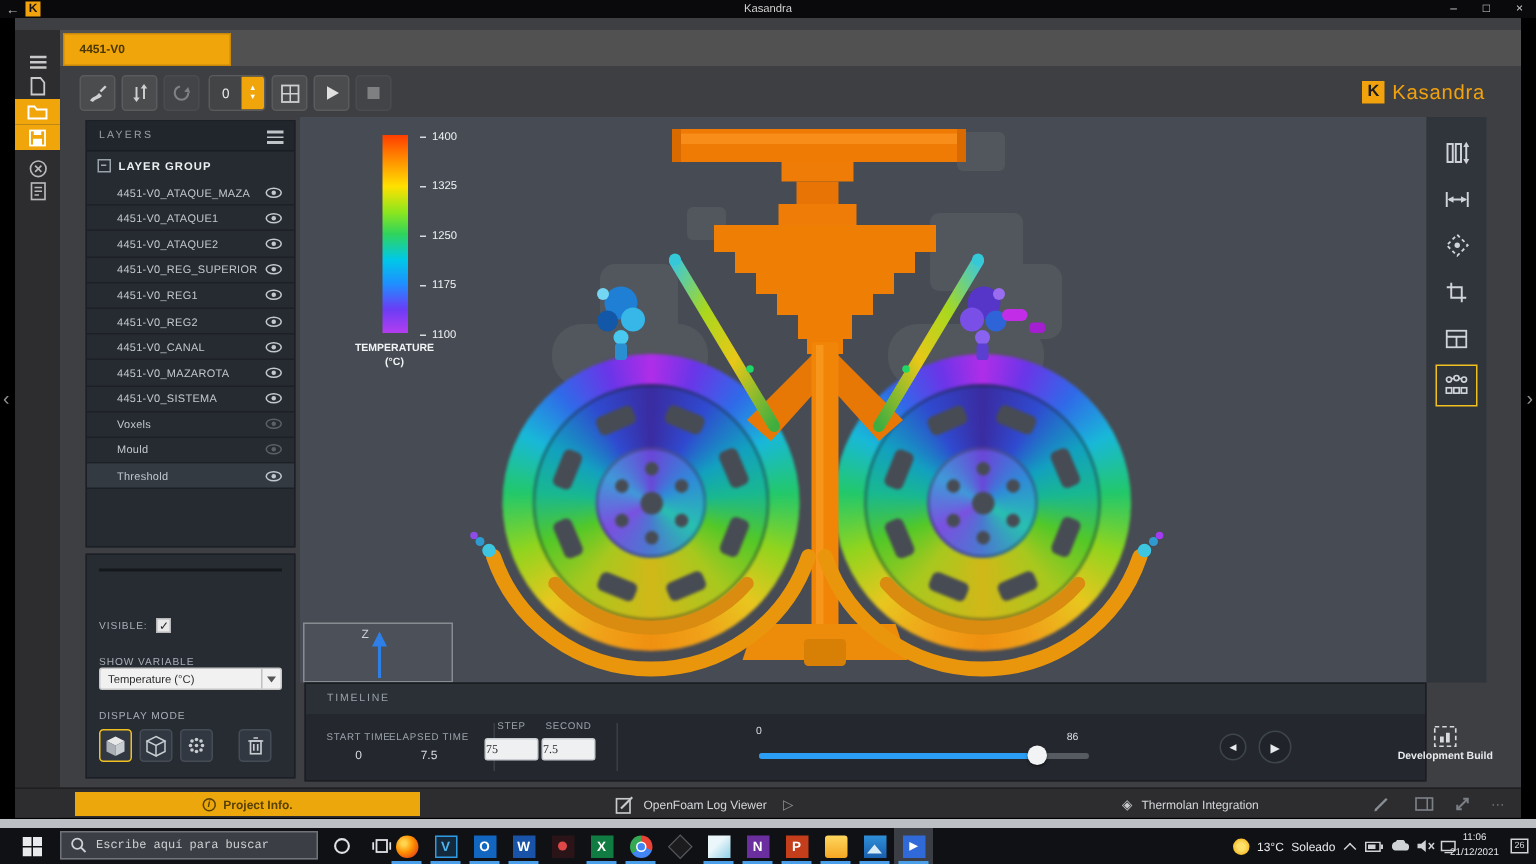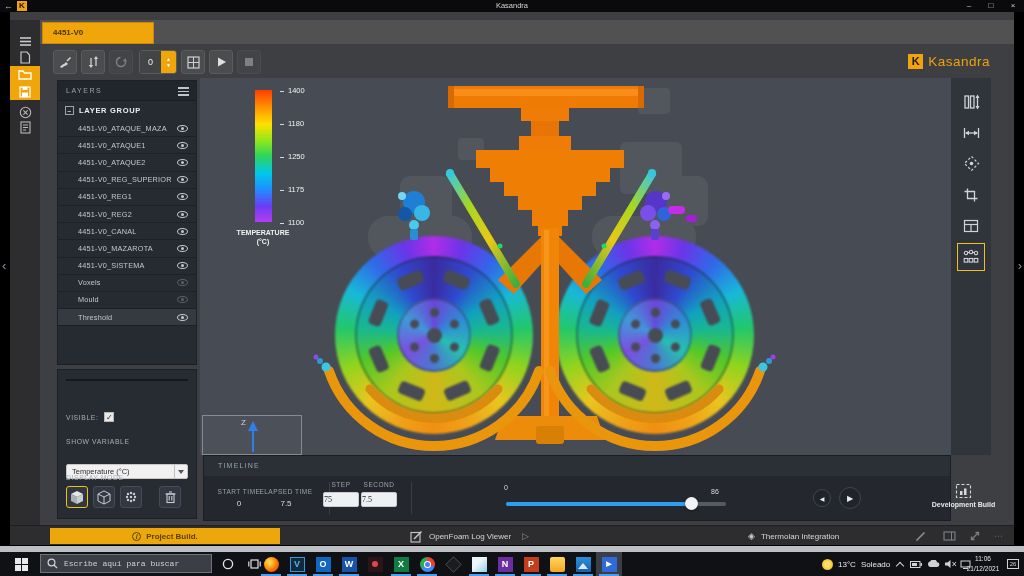--- a/index.html
+++ b/index.html
@@ -40,21 +40,21 @@
   .eye{width:11px;height:7px;border:1px solid #c2c8cf;border-radius:50%;position:relative;flex:none}
   .eye::after{content:"";position:absolute;left:3px;top:1px;width:3px;height:3px;border-radius:50%;background:#c2c8cf}
   .lrow.dim .eye{border-color:#5a6068}.lrow.dim .eye::after{background:#5a6068}
   
   .props{position:absolute;left:47px;top:357px;width:140px;height:150px;background:#272c33;border:1px solid #1c2026;color:#a8aeb6}
   .pdiv{position:absolute;left:8px;right:8px;top:9px;height:2px;background:#15181d}
   .plabel{font-size:6.8px;letter-spacing:.6px;color:#a8aeb6}
   .checkrow{position:absolute;left:8px;top:42px;display:flex;align-items:center;gap:6px}
   .cbox{width:10px;height:10px;background:#e9e9e9;border:1px solid #b8b8b8;color:#2a2a2a;font-size:8px;line-height:9px;text-align:center}
   .showvar{position:absolute;left:8px;top:68px;right:8px}
-  .select{margin-top:19px;height:15px;background:#f1f1f1;border:1px solid #c6c6c6;border-radius:2px;display:flex;align-items:center}
+  .select{margin-top:0;height:15px;background:#f1f1f1;border:1px solid #c6c6c6;border-radius:2px;display:flex;align-items:center}
   .select .val{flex:1;color:#2b2b2b;font-size:7.5px;padding-left:5px}
   .select .dd{width:13px;height:100%;border-left:1px solid #c0c0c0;display:flex;align-items:center;justify-content:center}
   .tri-dn{width:0;height:0;border-left:3px solid transparent;border-right:3px solid transparent;border-top:4px solid #555}
   .dmode{position:absolute;left:8px;top:104px;right:8px}
   .dmrow{margin-top:5px;display:flex;gap:5px}
   .dmbtn{width:22px;height:22px;background:#323841;border:1px solid #454c55;border-radius:3px;display:flex;align-items:center;justify-content:center}
   .dmbtn.sel{border-color:#f0c020}
   .dmbtn.gap{margin-left:12px}
   
   .vp{position:absolute;left:190px;top:66px;width:751px;height:377px;background:#474b53;overflow:hidden}
@@ -476,21 +476,21 @@
         <circle cx="464" cy="136" r="7" fill="#2f64d8"></circle>
           <circle cx="455" cy="147" r="5" fill="#8a62f0"></circle>
         <rect x="451" y="151" width="8" height="11" rx="2" fill="#5a3fd0"></rect>
         <rect x="468" y="128" width="17" height="8" rx="4" fill="#c22ee8"></rect>
           <rect x="486" y="137" width="11" height="7" rx="3" fill="#a41fd0"></rect>
         <circle cx="466" cy="118" r="4" fill="#9a6cf0"></circle>
       </svg>
 
       <div class="cbar"></div>
       <div class="ltick" style="top:8px">1400</div>
-      <div class="ltick" style="top:41px">1180</div>
+      <div class="ltick" style="top:41px">1325</div>
       <div class="ltick" style="top:74px">1250</div>
       <div class="ltick" style="top:107px">1175</div>
       <div class="ltick" style="top:140px">1100</div>
       <div class="ltitle">
         <div>TEMPERATURE</div>
           <div>(°C)</div>
       </div>
 
       <div class="gizmo">
         <span class="z">Z</span>
@@ -598,21 +598,21 @@
           <rect x="1.5" y="1.5" width="14" height="13" fill="none" stroke="#d8dadd" stroke-width="1.1" stroke-dasharray="3 2"></rect>
           <rect x="5" y="8" width="2.5" height="4" fill="#d8dadd"></rect>
           <rect x="9" y="5.5" width="2.5" height="6.5" fill="#d8dadd"></rect>
         </svg>
       <div class="txt">Development Build</div>
     </div>
 
     <div class="sb">
       <div class="pinfo">
         <span class="icirc">i</span>
-        <span>Project Build.</span>
+        <span>Project Info.</span>
       </div>
       <div class="sbgrp" style="left:400px">
         <svg width="13" height="13">
             <rect x="1" y="2.5" width="9" height="9.5" fill="none" stroke="#c8cbce" stroke-width="1.1"></rect>
             <line x1="4" y1="9" x2="11.5" y2="1.5" stroke="#c8cbce" stroke-width="1.4"></line>
           </svg>
         <span>OpenFoam Log Viewer</span>
       </div>
       <div class="sbico" style="left:512px;font-size:9px">
           <span>▷</span>

